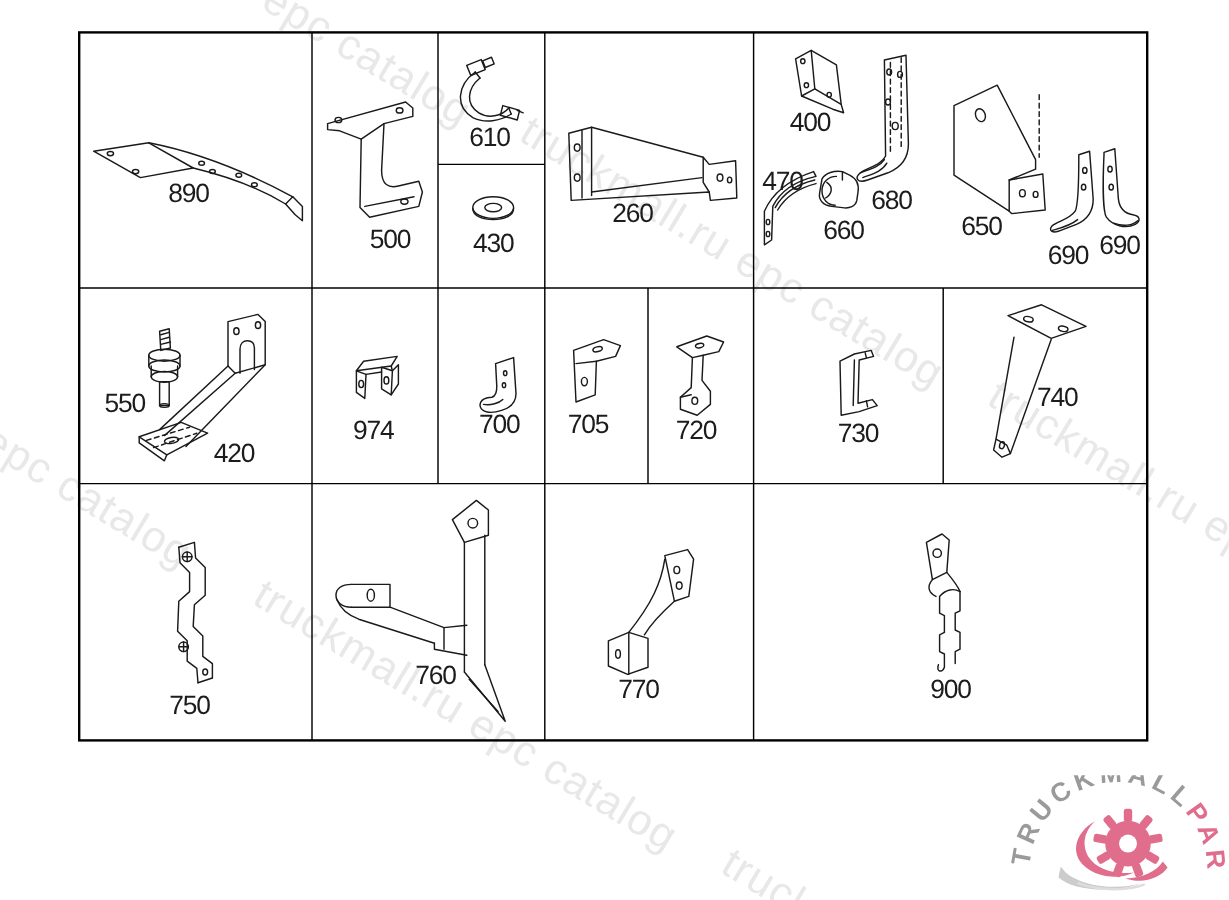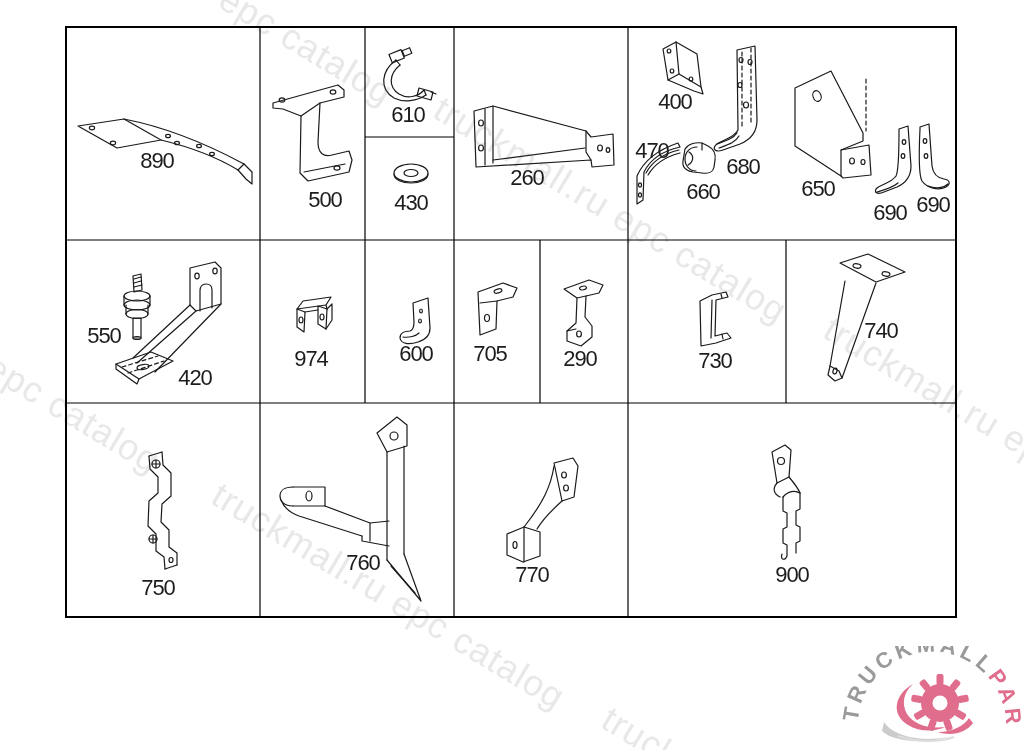--- a/index.html
+++ b/index.html
@@ -289,23 +289,23 @@
     <span class="plabel" style="left:675px;top:91px">400</span>
     <span class="plabel" style="left:652px;top:140px">470</span>
     <span class="plabel" style="left:703px;top:181px">660</span>
     <span class="plabel" style="left:743px;top:156px">680</span>
     <span class="plabel" style="left:818px;top:178px">650</span>
     <span class="plabel" style="left:890px;top:202px">690</span>
     <span class="plabel" style="left:933px;top:194px">690</span>
     <span class="plabel" style="left:104px;top:325px">550</span>
     <span class="plabel" style="left:195px;top:367px">420</span>
     <span class="plabel" style="left:311px;top:348px">974</span>
-    <span class="plabel" style="left:416px;top:343px">600</span>
+    <span class="plabel" style="left:416px;top:343px">700</span>
     <span class="plabel" style="left:490px;top:343px">705</span>
-    <span class="plabel" style="left:580px;top:348px">290</span>
+    <span class="plabel" style="left:580px;top:348px">720</span>
     <span class="plabel" style="left:715px;top:350px">730</span>
     <span class="plabel" style="left:881px;top:320px">740</span>
     <span class="plabel" style="left:158px;top:577px">750</span>
     <span class="plabel" style="left:363px;top:552px">760</span>
     <span class="plabel" style="left:532px;top:564px">770</span>
     <span class="plabel" style="left:792px;top:564px">900</span>
   </div>
 
   <div class="logo-box">
     <svg width="190" height="104" viewBox="0 0 190 104">

